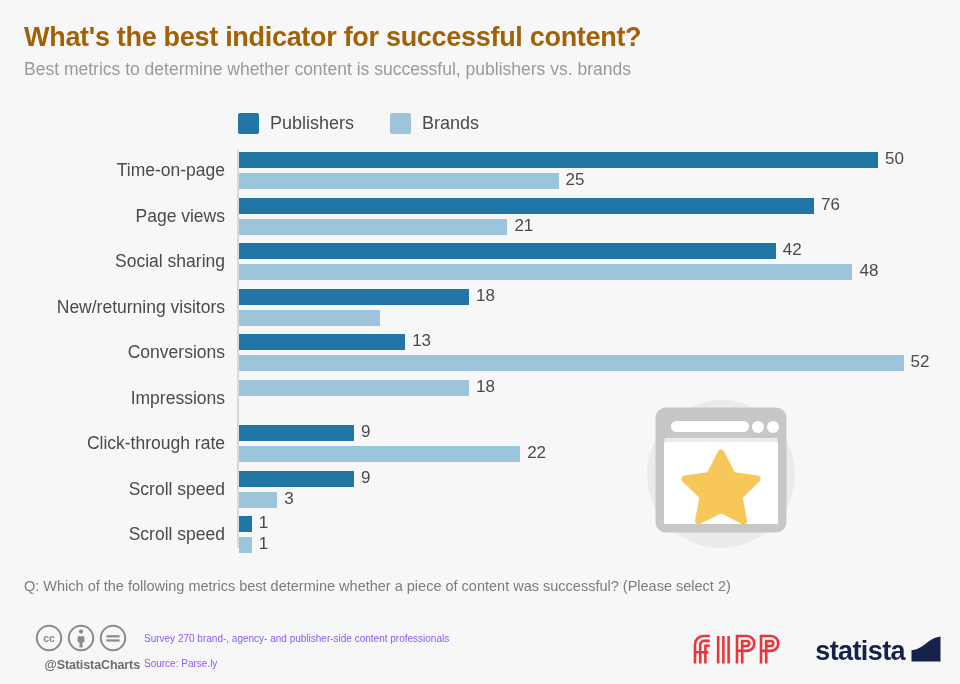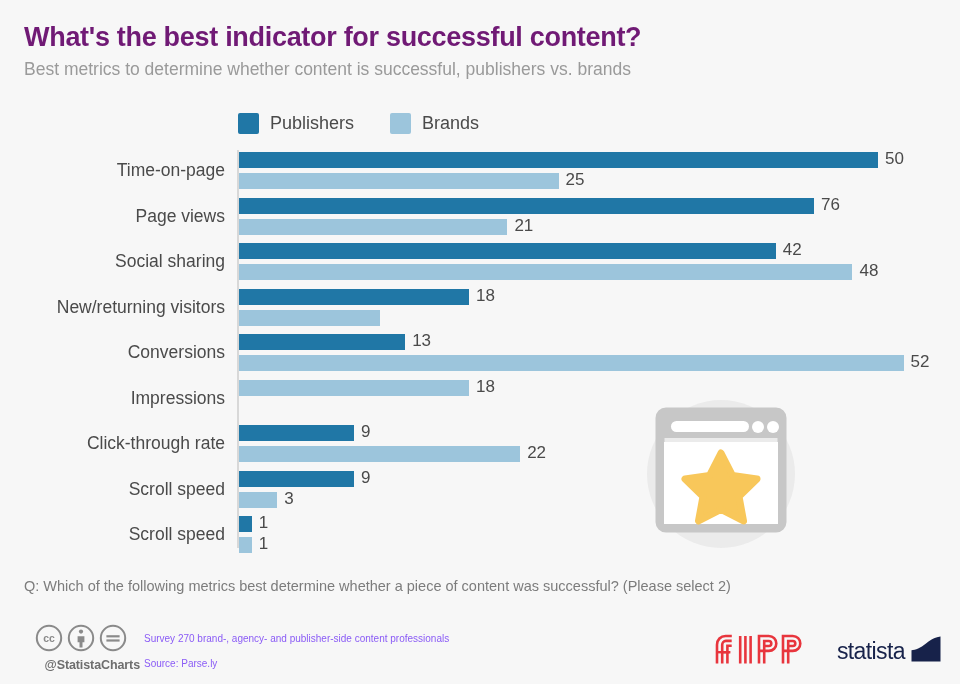--- a/index.html
+++ b/index.html
@@ -11,21 +11,21 @@
   }
   .infographic {
     position: relative;
     width: 960px; height: 684px;
     background: #f7f7f7;
   }
 
   
   .header { position: absolute; left: 24px; top: 20px; width: 912px; }
   .title {
-    font-size: 27px; font-weight: bold; color: #701a75;
+    font-size: 27px; font-weight: bold; color: #a16207;
     letter-spacing: -0.3px; line-height: 34px; white-space: nowrap;
   }
   .subtitle {
     font-size: 17.5px; color: #9a9a9a; line-height: 24px;
     margin-top: 3px; white-space: nowrap;
   }
 
   
   .legend {
     position: absolute; left: 238px; top: 108px;
@@ -99,21 +99,21 @@
     font-size: 10px; color: #8b5cf6; line-height: 25px;
   }
   .source-line { white-space: nowrap; }
   .logos {
     position: absolute; right: 18px; top: 18px;
     display: flex; align-items: center; gap: 26px;
   }
   .fipp-logo { display: block; }
   .statista-logo { display: flex; align-items: center; gap: 5px; }
   .statista-word {
-    font-size: 23px; font-weight: normal; color: #17224a;
+    font-size: 27px; font-weight: bold; color: #17224a;
     letter-spacing: -0.6px; line-height: 28px;
   }
 </style>
 </head>
 <body>
 
 <div class="infographic">
 
   <div class="header">
     <div class="title">What's the best indicator for successful content?</div>

